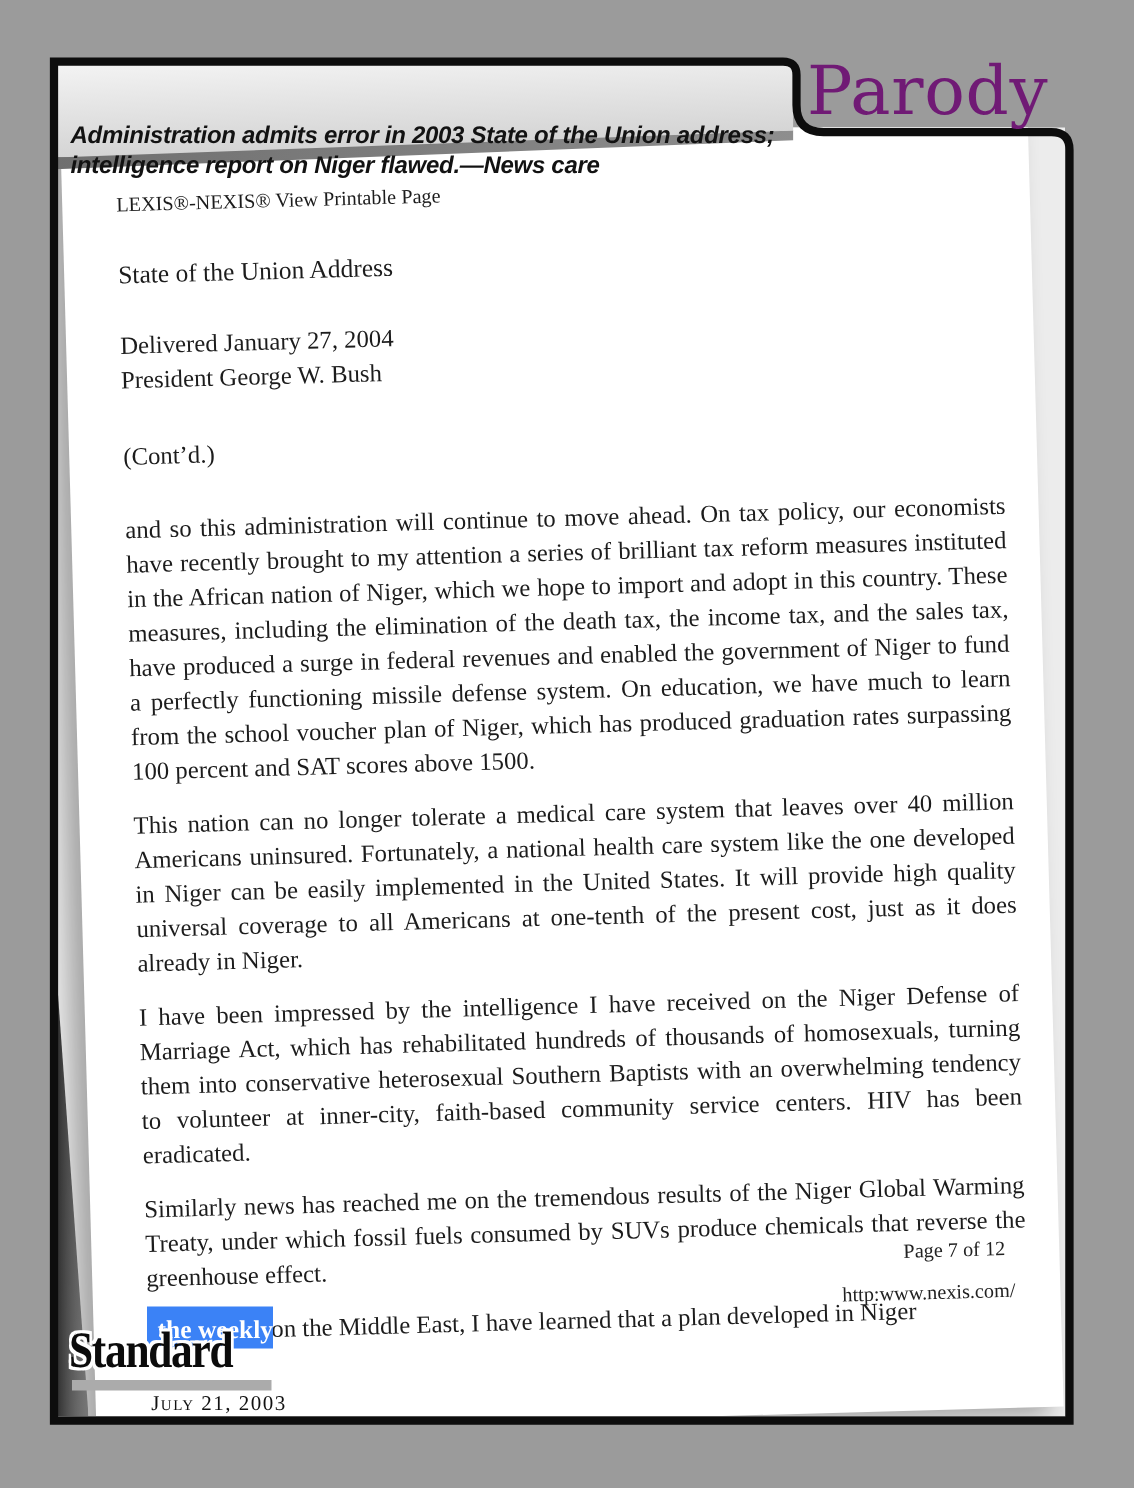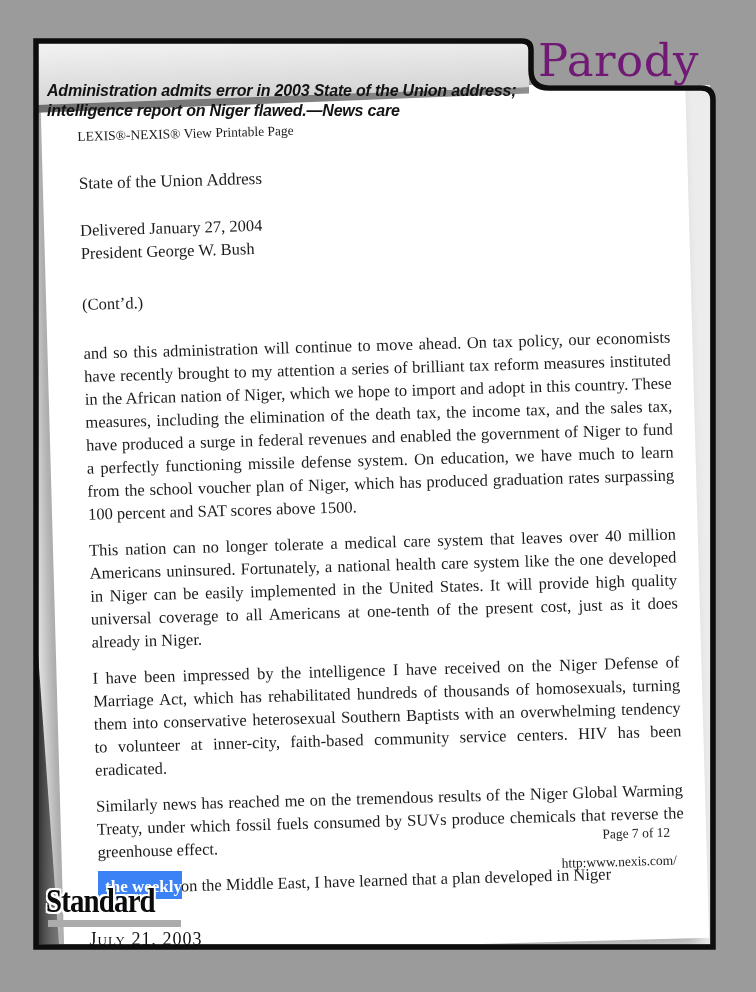--- a/index.html
+++ b/index.html
@@ -79,21 +79,21 @@
   }
   .mast-name{
     position:absolute;left:0;top:13px;
     font-weight:bold;font-size:34px;letter-spacing:-1px;color:#0b0b0b;
     transform:scaleX(0.85);transform-origin:0 0;white-space:nowrap;
     text-shadow:2px 2px 0 #fff,-2px -2px 0 #fff,2px -2px 0 #fff,-2px 2px 0 #fff;
   }
   .mast-bar{position:absolute;left:2px;top:51px;width:133px;height:7px;background:#ababab;}
   .mast-date{
     position:absolute;left:30px;top:60px;width:140px;text-align:center;
-    font-size:18px;font-variant:small-caps;letter-spacing:1px;color:#111;
+    font-size:14px;font-variant:small-caps;letter-spacing:1px;color:#111;
   }
 </style>
 </head>
 <body>
 
 <div class="screen">
 
   <div class="page-clip">
     <div class="interior"></div>
     <div class="wedge"></div>

